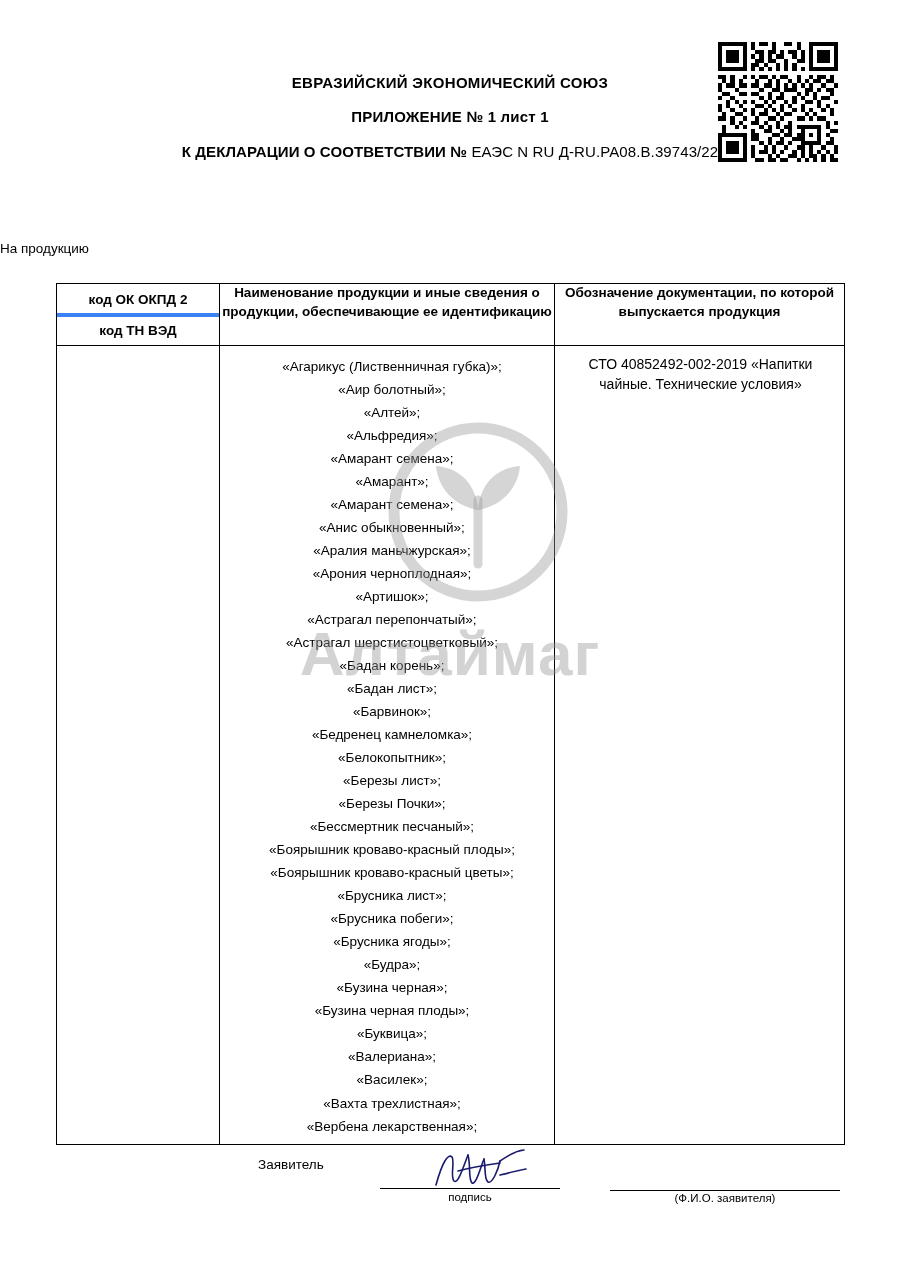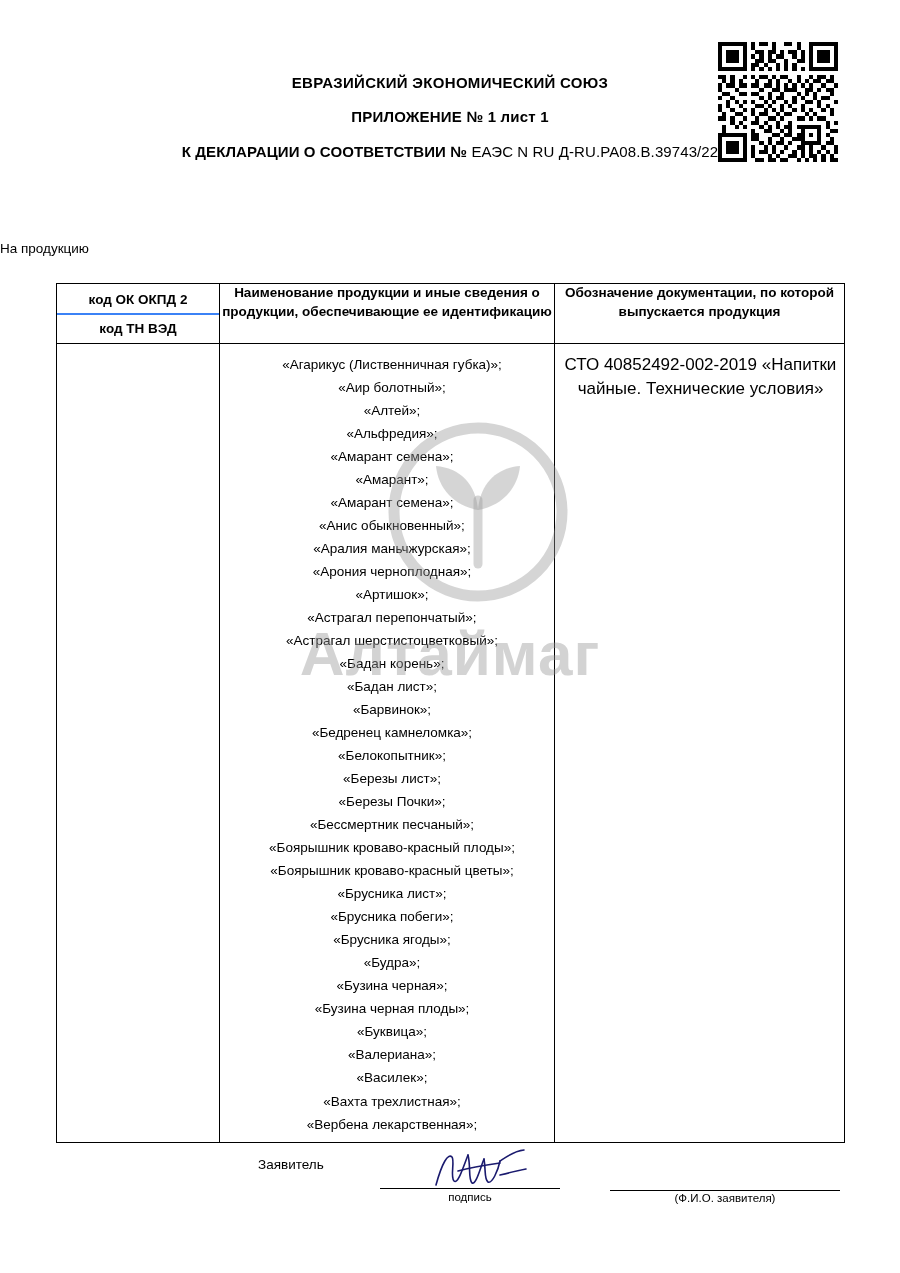--- a/index.html
+++ b/index.html
@@ -88,21 +88,21 @@
 
   .hdr-cell {
     text-align: center;
     font-weight: bold;
     font-size: 13.5px;
     line-height: 1.38;
     padding: 6px 8px 7px 8px;
     margin-left: 32px;
   }
   .hdr-sub {
-    border-top: 2px solid #3b82f6;
+    border-top: 4px solid #3b82f6;
     text-align: center;
     font-weight: bold;
     font-size: 13.5px;
     padding: 6px 8px 7px 8px;
   }
   .hdr-cell-inner {
     padding: 8px 6px 6px 6px;
     text-align: center;
     font-weight: bold;
     font-size: 13.5px;
@@ -118,21 +118,21 @@
     list-style: none;
     margin: 0;
     padding: 9px 4px 6px 14px;
   }
   .prod-list li {
     line-height: 1.705;
     white-space: nowrap;
   }
   .doc-text {
     padding: 9px 6px 6px 8px;
-    font-size: 17px;
+    font-size: 14px;
     line-height: 1.42;
   }
 
   
   .watermark {
     position: absolute;
     top: 400px;
     left: 120px;
     width: 660px;
     height: 440px;

